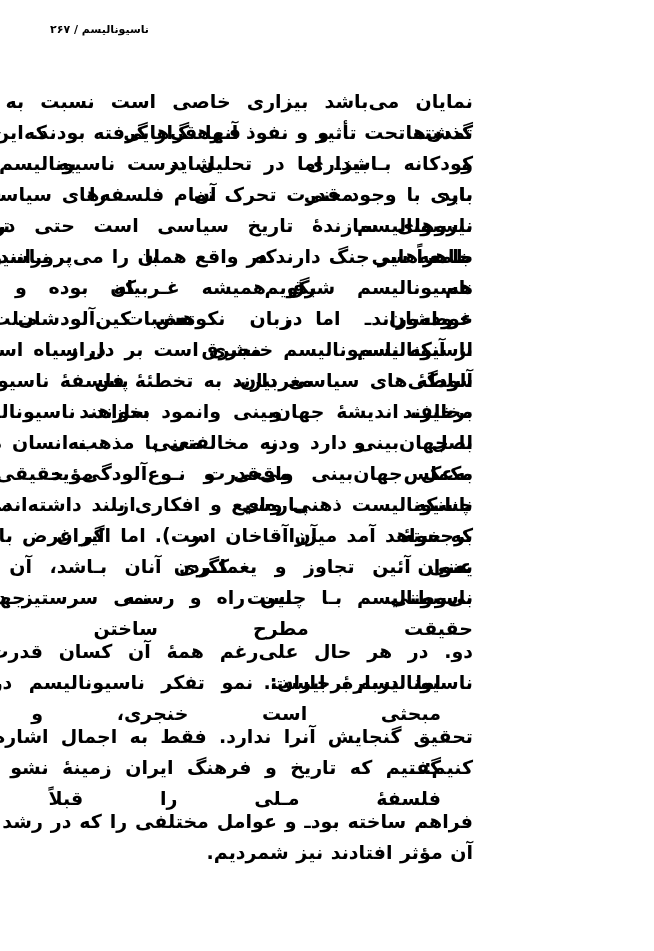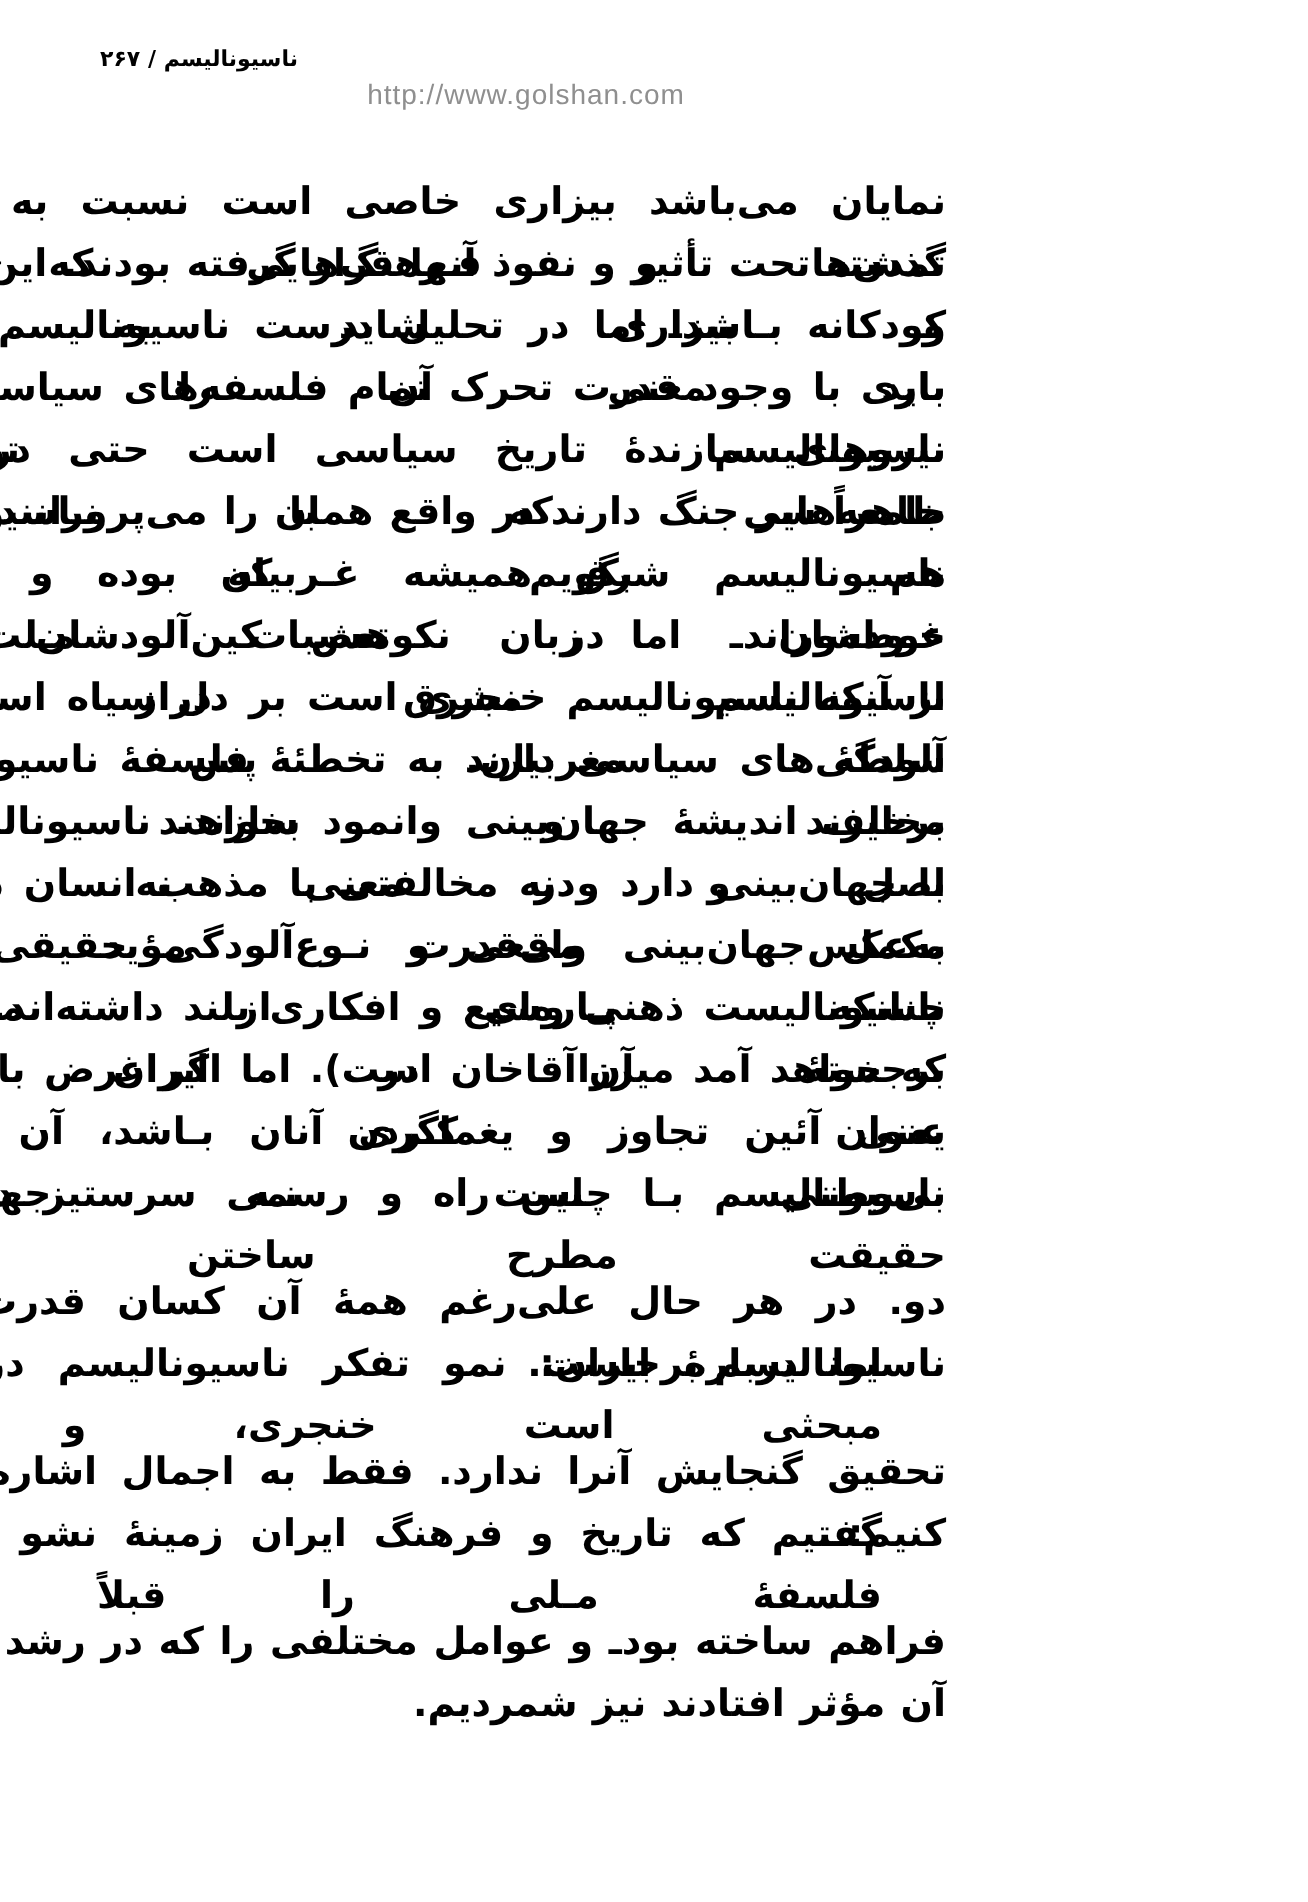--- a/index.html
+++ b/index.html
@@ -59,21 +59,20 @@
     padding-right: 32px;
   }
 </style>
 </head>
 <body>
 
 <div class="page">
 
   <div class="running-head">ناسیونالیسم / ۲۶۷</div>
 
-  <div class="watermark-url">http://www.golshan.com</div>
 
   <div class="body-text">
     <div class="line">نمایان می‌باشد بیزاری خاصی است نسبت به مظاهر تمدن‌ها و فـرهنگ‌هایی که در</div>
     <div class="line">گذشته تحت تأثیر و نفوذ آنها قرار گرفته بودند. این پـرهیز و بیزاری شاید به نظر</div>
     <div class="line">کودکانه بـاشدـ اما در تحلیل درست ناسیونالیسم مشرق باید معنی آن را شناخت.</div>
     <div class="line">باری با وجود قدرت تحرک تمام فلسفه‌های سیاسی هنوز ناسیونالیسم تواناترین</div>
     <div class="line">نیروهای سازندهٔ تاریخ سیاسی است حتی در همان جامعه‌هایی که با نـاسیونالیسم</div>
     <div class="line">ظاهراً سر جنگ دارند در واقع همان را می‌پرورانند. این را هم بگویم که دشمن</div>
     <div class="line">ناسیونالیسم شرق همیشه غـربیان بوده و هستند. خـودشان در تعصبات مـلت‌پرستی</div>
     <div class="line">غوطه‌وراندـ اما زبان نکوهش کین‌آلودشان به‌سوی ناسیونالیسم مشرق دراز است</div>

